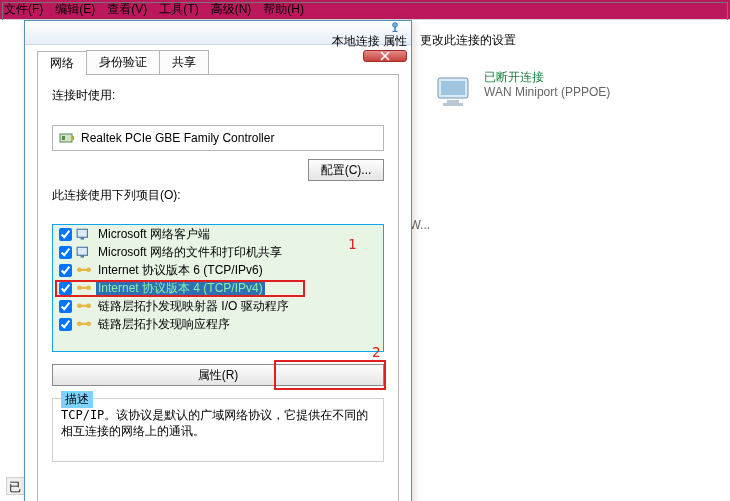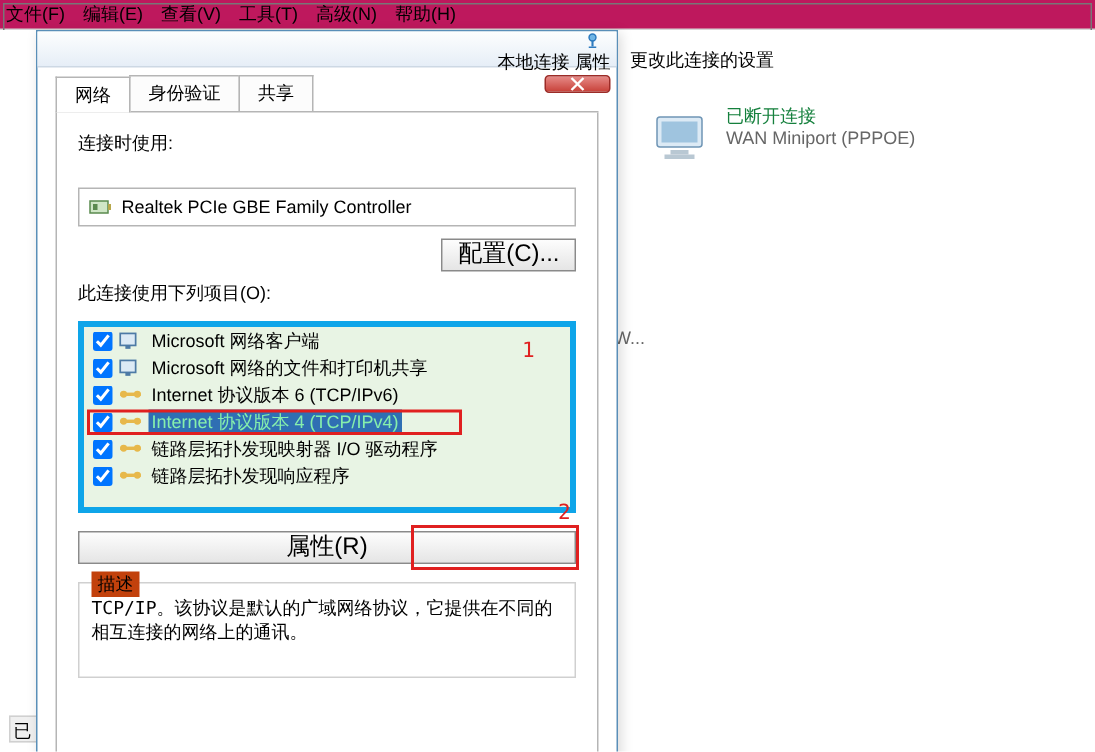--- a/index.html
+++ b/index.html
@@ -39,37 +39,37 @@
   .tabs { display: flex; align-items: flex-end; border-bottom: 1px solid #b5b5b5; height: 22px; }
   .tab { padding: 3px 12px; border: 1px solid #b5b5b5; border-bottom: none; background: #fcfcfc; margin-right: -1px; position: relative; cursor: pointer; }
   .tab.active { background: #fff; top: 1px; z-index: 1; }
 
   .tab-page { border: 1px solid #b5b5b5; border-top: none; padding: 12px 14px 10px 14px; }
 
   .adapter-box { margin-top: 21px; border: 1px solid #b5b5b5; background: #fff; height: 26px; display: flex; align-items: center; padding: 0 6px; font-family: "SimSun", monospace; }
   .adapter-box .nic-icon { width: 16px; height: 14px; margin-right: 6px; }
 
   .cfg-row { text-align: right; margin-top: 8px; }
-  .btn { display: inline-block; min-width: 76px; height: 22px; line-height: 20px; text-align: center; border: 1px solid #8a8a8a; background: linear-gradient(#fdfdfd,#e5e5e5); cursor: pointer; padding: 0 10px; font-size: 16px; }
+  .btn { display: inline-block; min-width: 76px; height: 22px; line-height: 20px; text-align: center; border: 1px solid #8a8a8a; background: linear-gradient(#fdfdfd,#e5e5e5); cursor: pointer; padding: 0 10px; font-size: 12px; }
   .btn.disabled { color: #9a9a9a; cursor: default; }
 
-  .items-box { margin-top: 10px; border: 4px solid #0ea5e9; background: #e8f4e4; height: 128px; overflow: hidden; position: relative; }
+  .items-box { margin-top: 20px; border: 1px solid #0ea5e9; background: #e8f4e4; height: 128px; overflow: hidden; position: relative; }
   .items-box .row { display: flex; align-items: center; height: 18px; padding: 0 4px; font-family: "SimSun", monospace; font-size: 12px; }
   .items-box .row.sel .lbl-text { background: #2f6fb3; color: #86efac; }
   .items-box input[type=checkbox]{ margin: 0 4px 0 2px; }
   .items-box .mini { width: 16px; height: 14px; margin-right: 4px; display: inline-flex; align-items: center; justify-content: center; }
   .lbl-text { padding: 0 2px; }
   .red-box-1 { position: absolute; border: 2px solid #e02020; pointer-events: none; }
   .red-mark { position: absolute; color: #e02020; font-family: "SimSun", monospace; font-size: 14px; }
 
   .btn-row { display: flex; gap: 14px; margin-top: 12px; position: relative; }
   .btn-row .btn { flex: 1; }
 
   .grp { margin-top: 12px; border: 1px solid #d0d0d0; padding: 8px 8px 22px 8px; position: relative; }
-  .grp .legend { position: absolute; top: -8px; left: 8px; background: #c2410c; padding: 0 4px; }
+  .grp .legend { position: absolute; top: -8px; left: 8px; background: #7dd3fc; padding: 0 4px; }
   .grp .desc { font-family: "SimSun", monospace; line-height: 16px; }
 
   .dlg-footer { display: flex; justify-content: flex-end; gap: 10px; padding: 8px 12px 12px 0; }
 
   .outer-border { position:absolute; left:2px; top:2px; right:2px; bottom:2px; border:1px solid #777; pointer-events:none;}
 </style>
 </head>
 <body>
 
 <div class="outer-border"></div>

